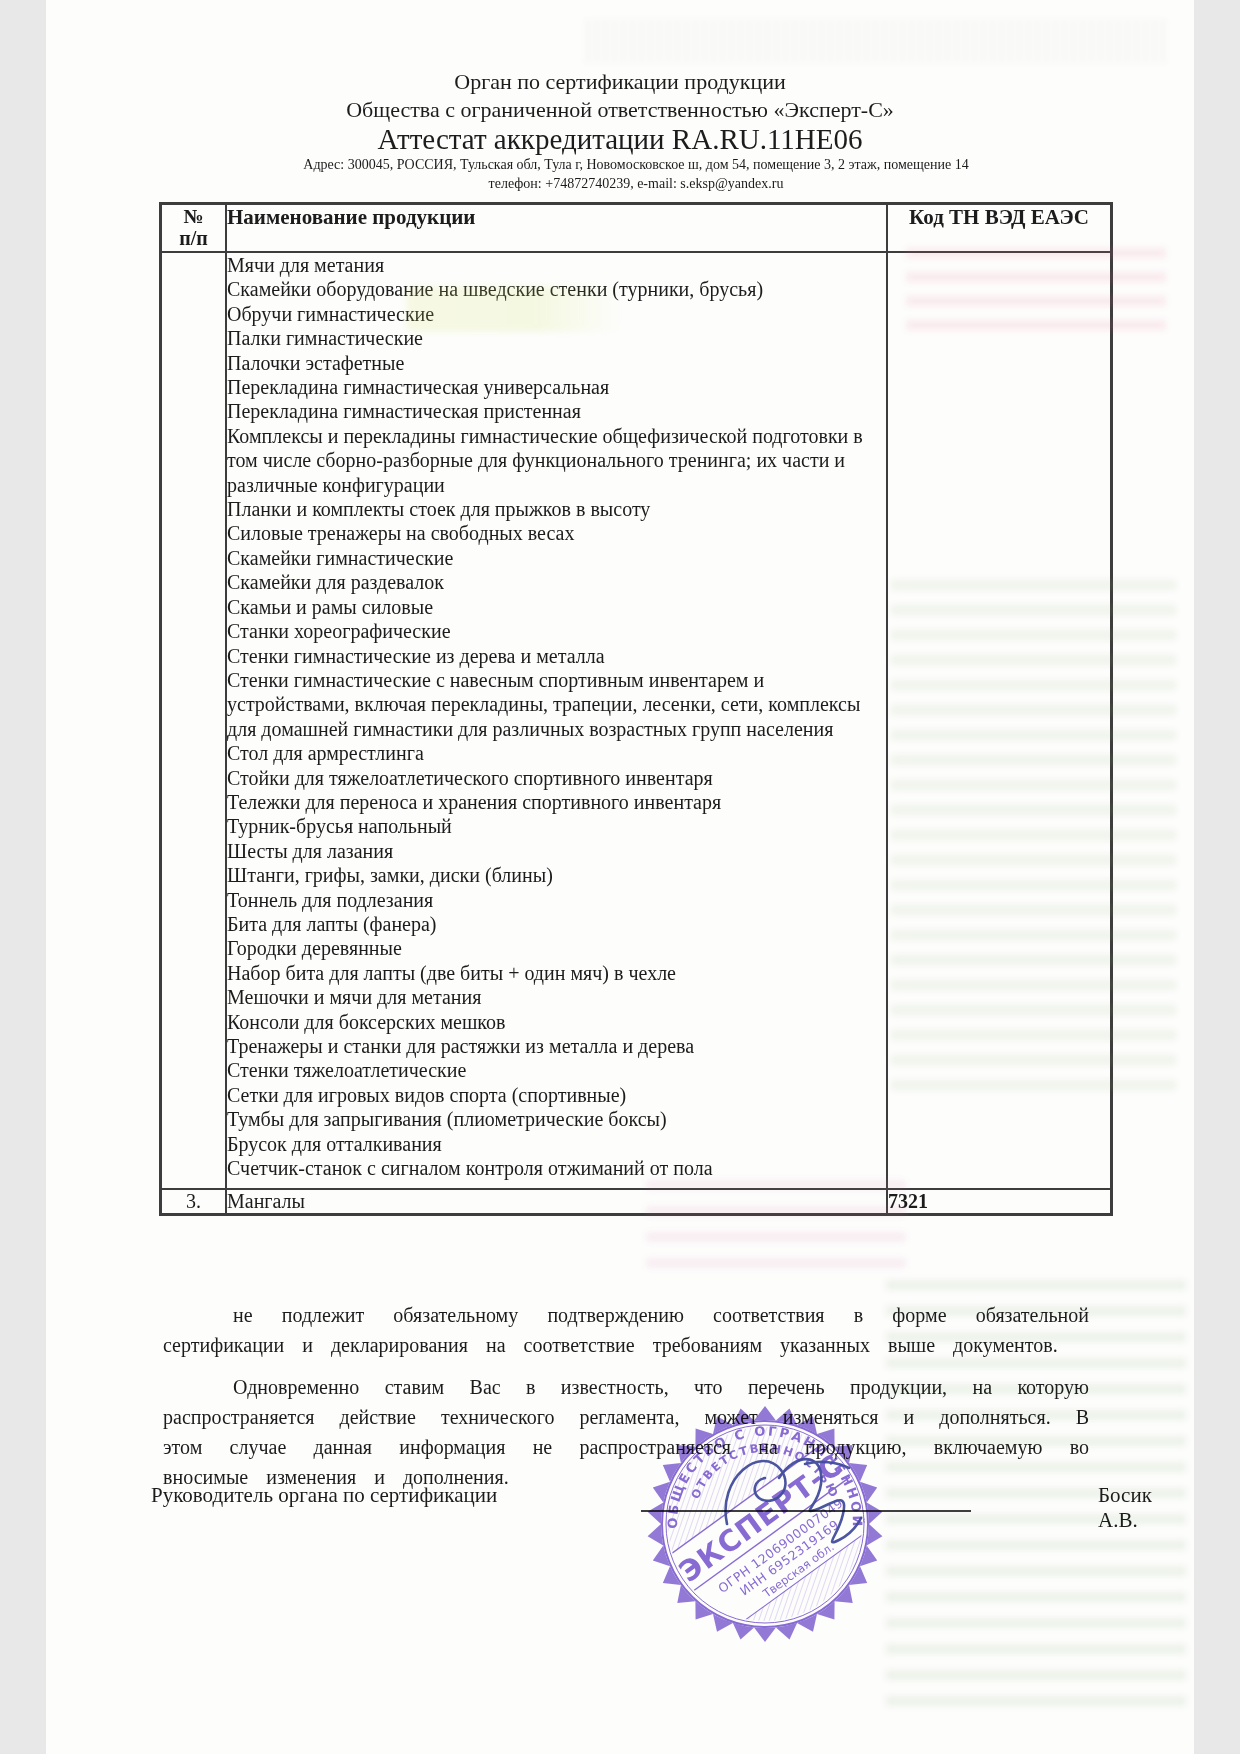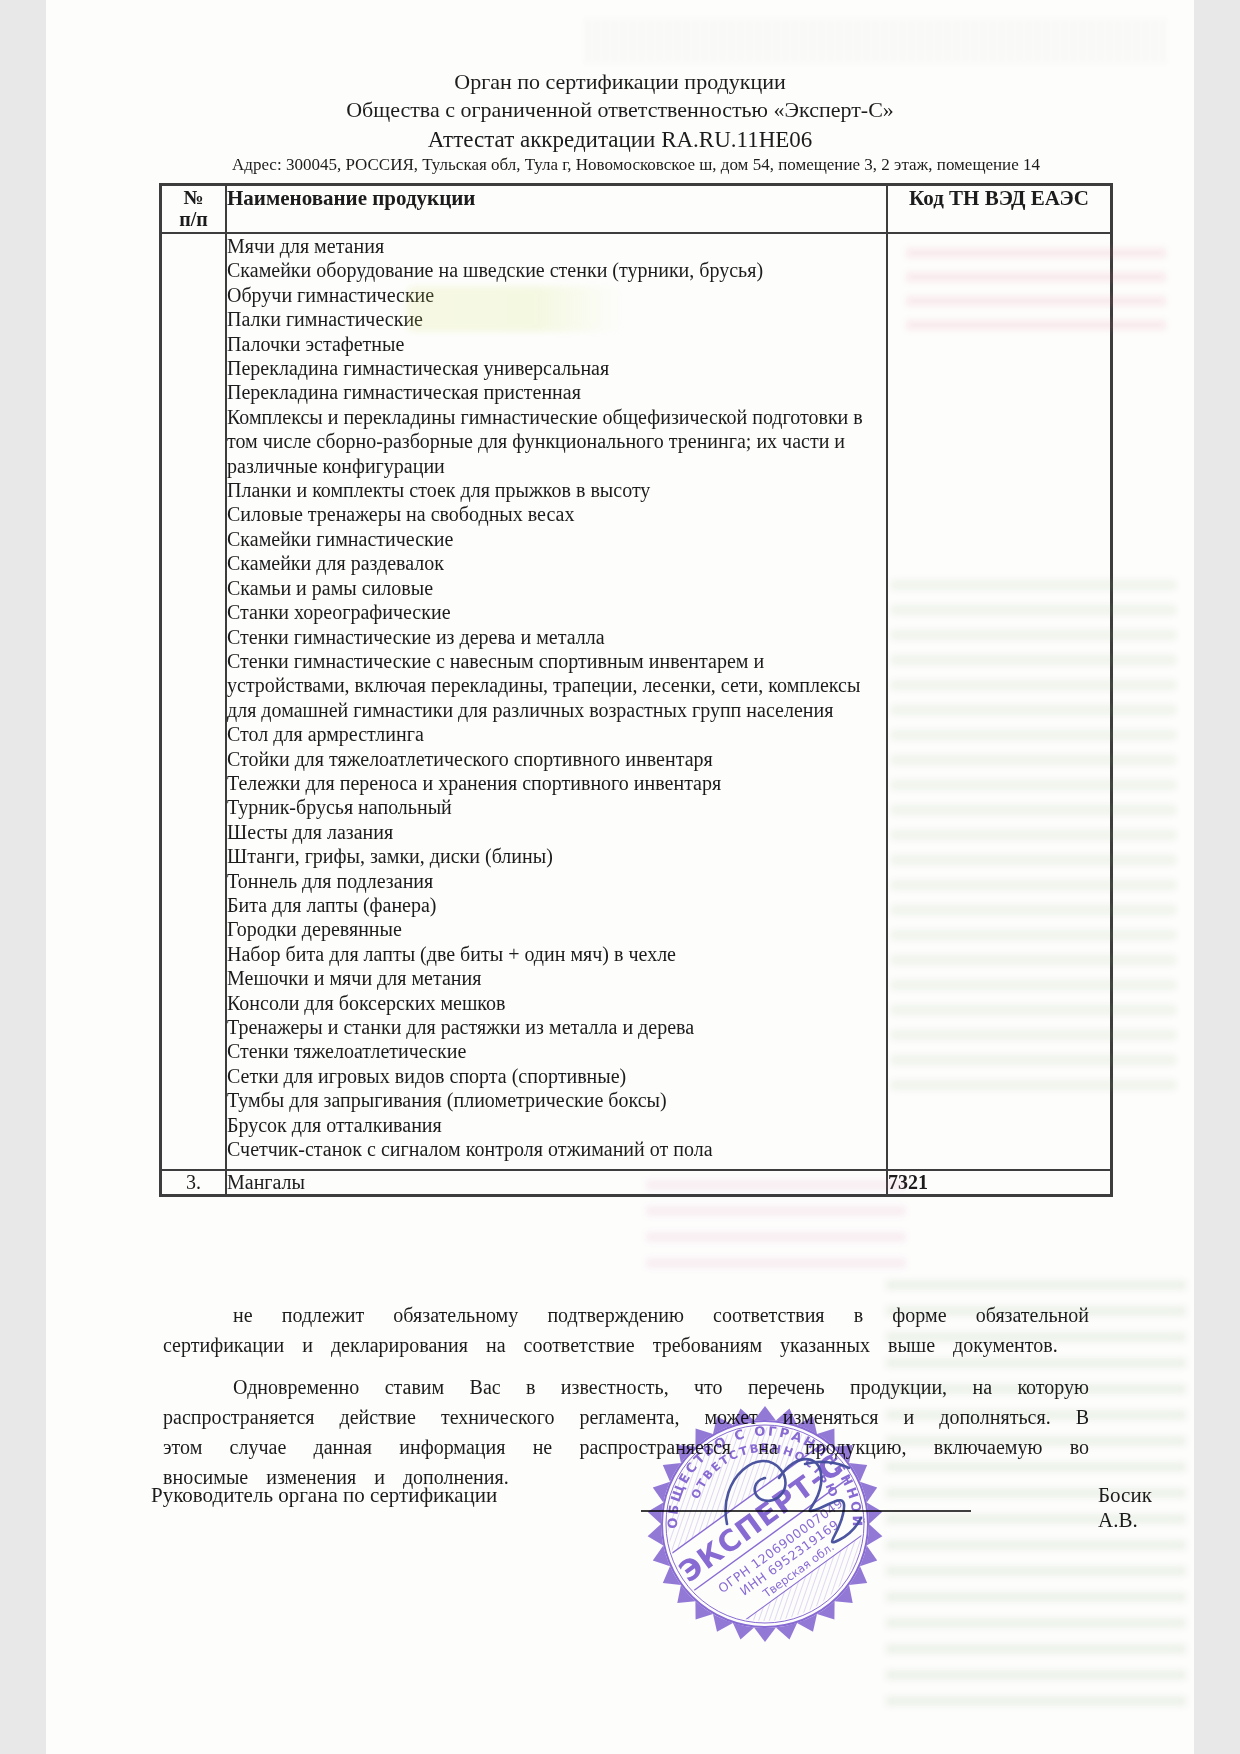--- a/index.html
+++ b/index.html
@@ -22,22 +22,22 @@
     background:repeating-linear-gradient(#e06a8a 0 10px,transparent 10px 24px);}
   .a-green1{left:845px;top:580px;width:285px;height:520px;opacity:.10;
     background:repeating-linear-gradient(#7ba85f 0 10px,transparent 10px 25px);}
   .a-pink2{left:600px;top:1180px;width:260px;height:90px;opacity:.10;
     background:repeating-linear-gradient(#d06a9a 0 10px,transparent 10px 26px);}
   .a-green2{left:840px;top:1280px;width:300px;height:440px;opacity:.11;
     background:repeating-linear-gradient(#6f9e5a 0 10px,transparent 10px 26px);}
   
   .doc-header{padding-top:68px;text-align:center;line-height:28px;}
   .h-line{font-size:22px;}
-  .h-accr{font-size:23px;line-height:31px;}
-  .h-small{font-size:17px;line-height:19px;padding-left:32px;}
+  .h-accr{font-size:29px;line-height:31px;}
+  .h-small{font-size:14px;line-height:19px;padding-left:32px;}
   
   table.products{
     margin:9px 0 0 113px;
     width:944px;
     border-collapse:collapse;
     table-layout:fixed;
     border:3px solid #3d3d3d;
   }
   table.products th,table.products td{
     border:2px solid #3d3d3d;
@@ -80,20 +80,21 @@
   <div class="artifact a-pink1"></div>
   <div class="artifact a-green1"></div>
   <div class="artifact a-pink2"></div>
   <div class="artifact a-green2"></div>
 
   <div class="doc-header">
     <div class="h-line">Орган по сертификации продукции</div>
     <div class="h-line">Общества с ограниченной ответственностью «Эксперт-С»</div>
     <div class="h-accr">Аттестат аккредитации RA.RU.11НЕ06</div>
     <div class="h-small">Адрес: 300045, РОССИЯ, Тульская обл, Тула г, Новомосковское ш, дом 54, помещение 3, 2 этаж, помещение 14</div>
+    <div class="h-small">телефон: +74872740239, e-mail: s.eksp@yandex.ru</div>
   </div>
 
   <table class="products">
     <thead>
       <tr>
         <th class="col-num">№
 п/п</th>
         <th class="col-name">Наименование продукции</th>
         <th class="col-code">Код ТН ВЭД ЕАЭС</th>
       </tr>

